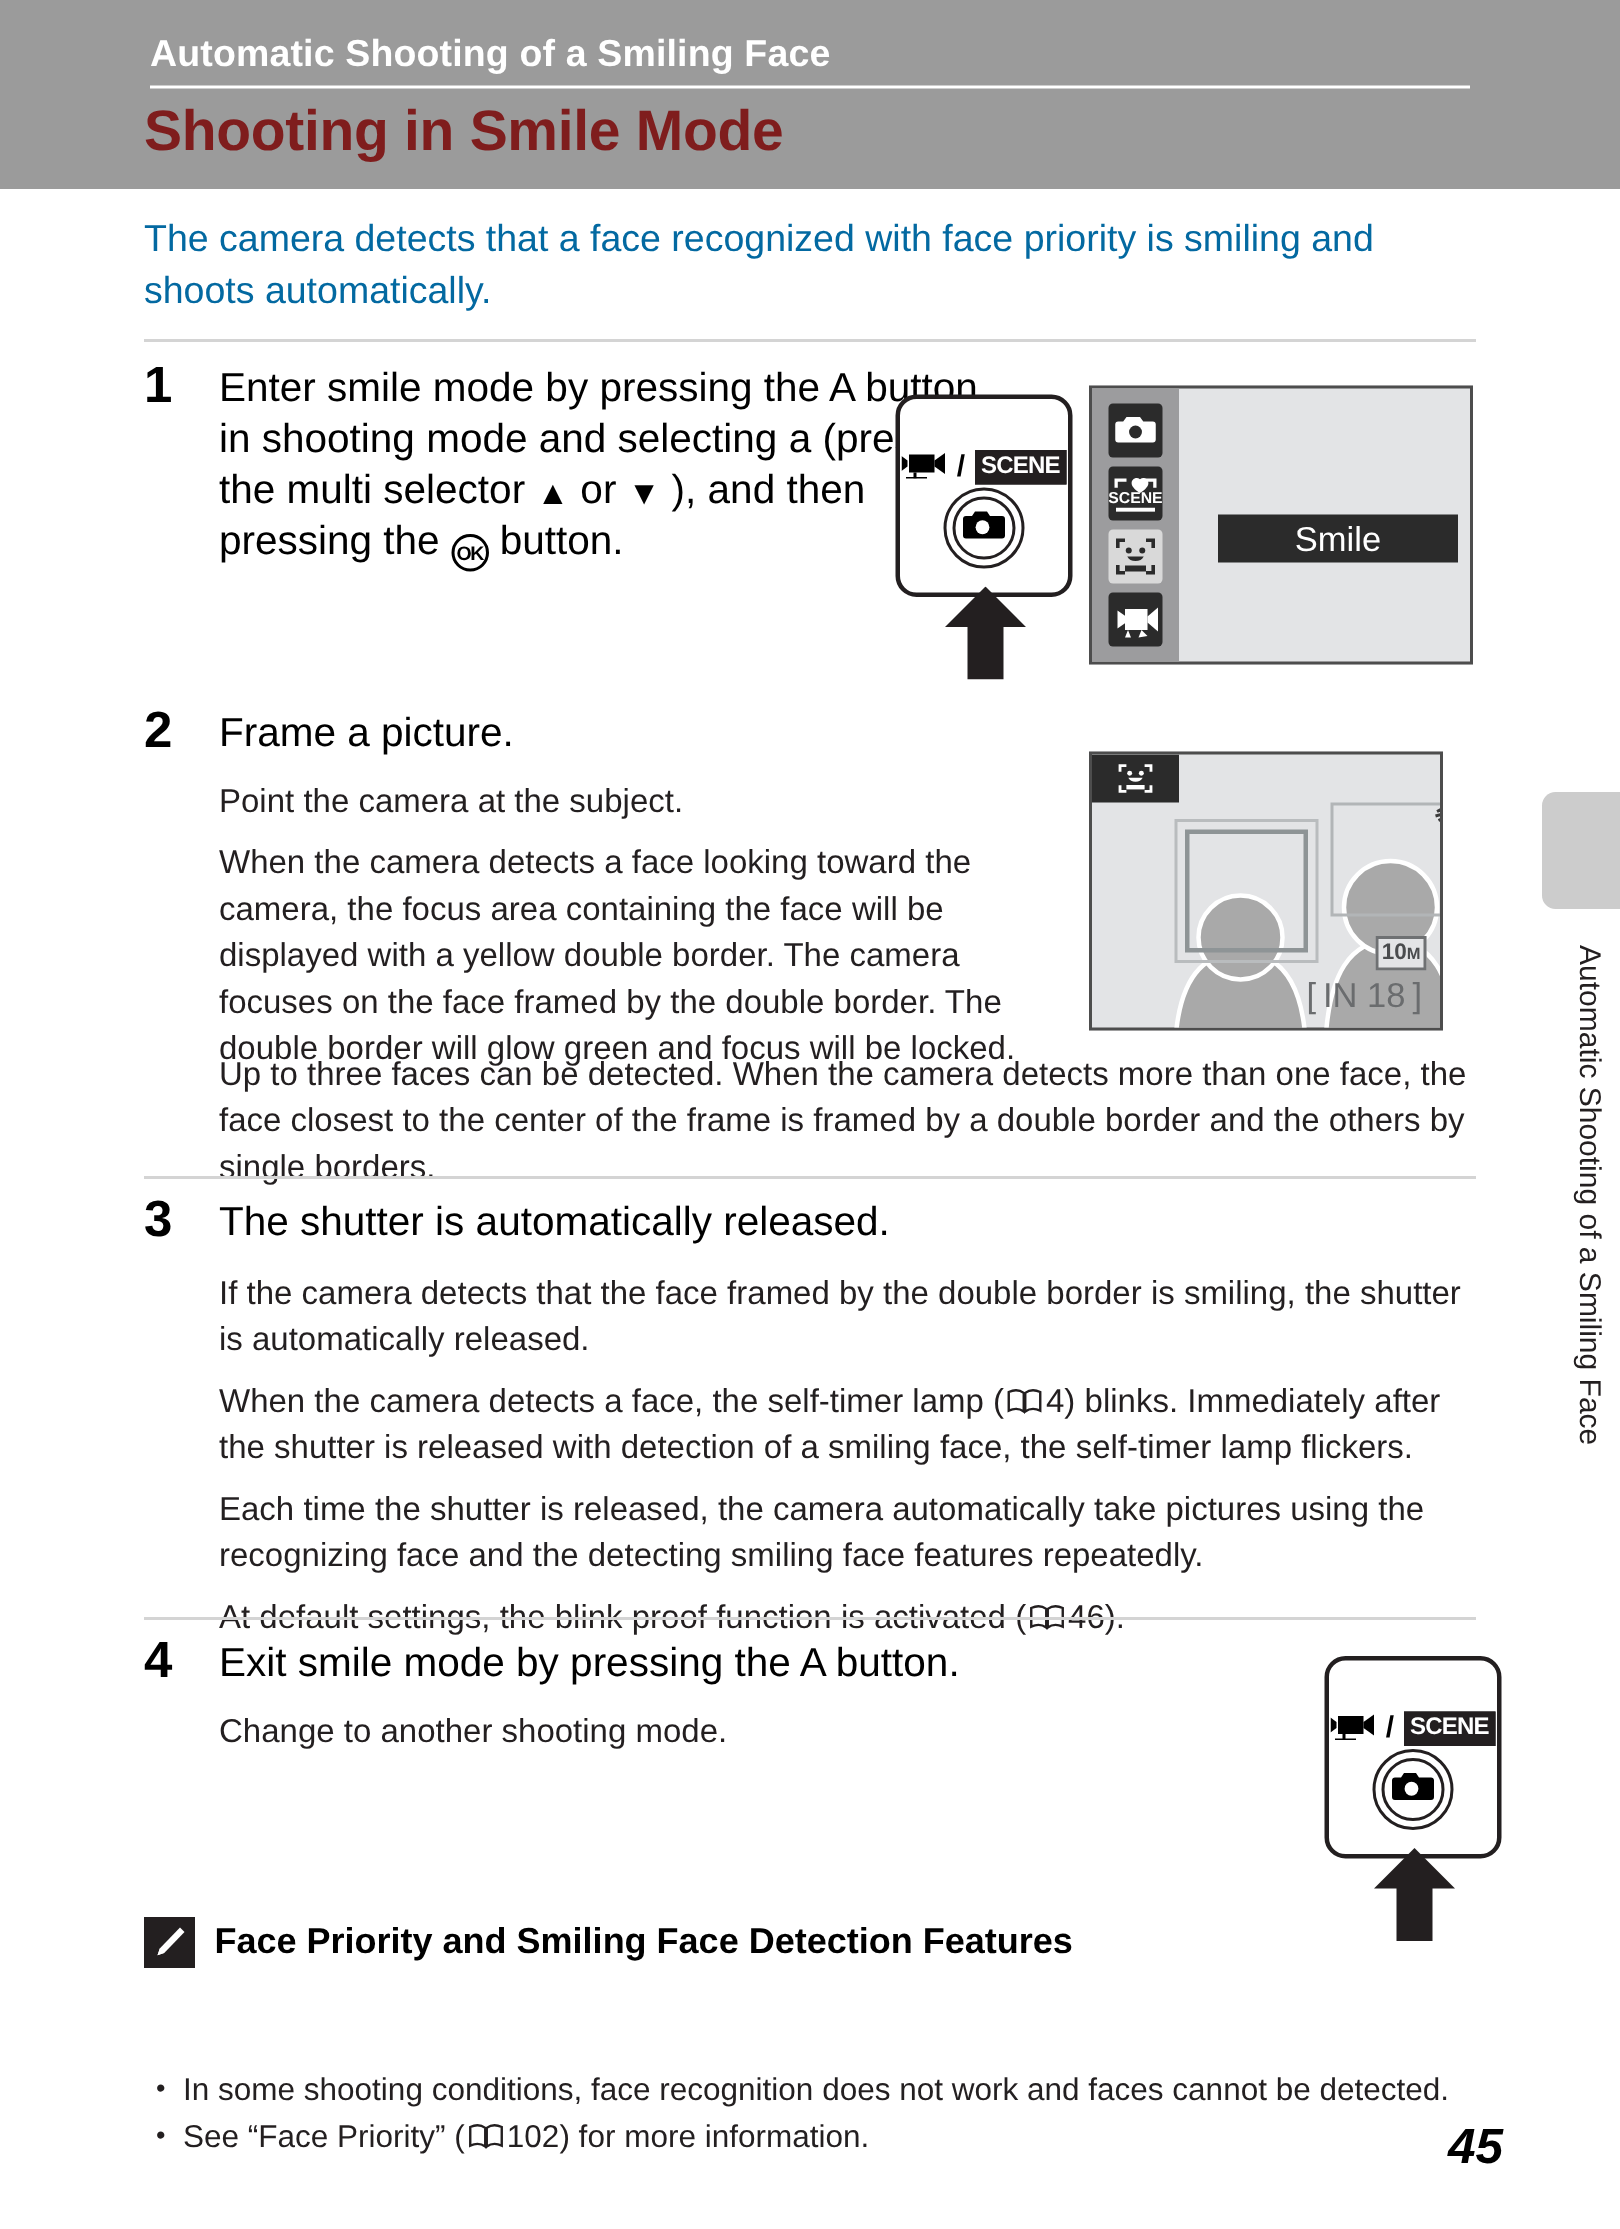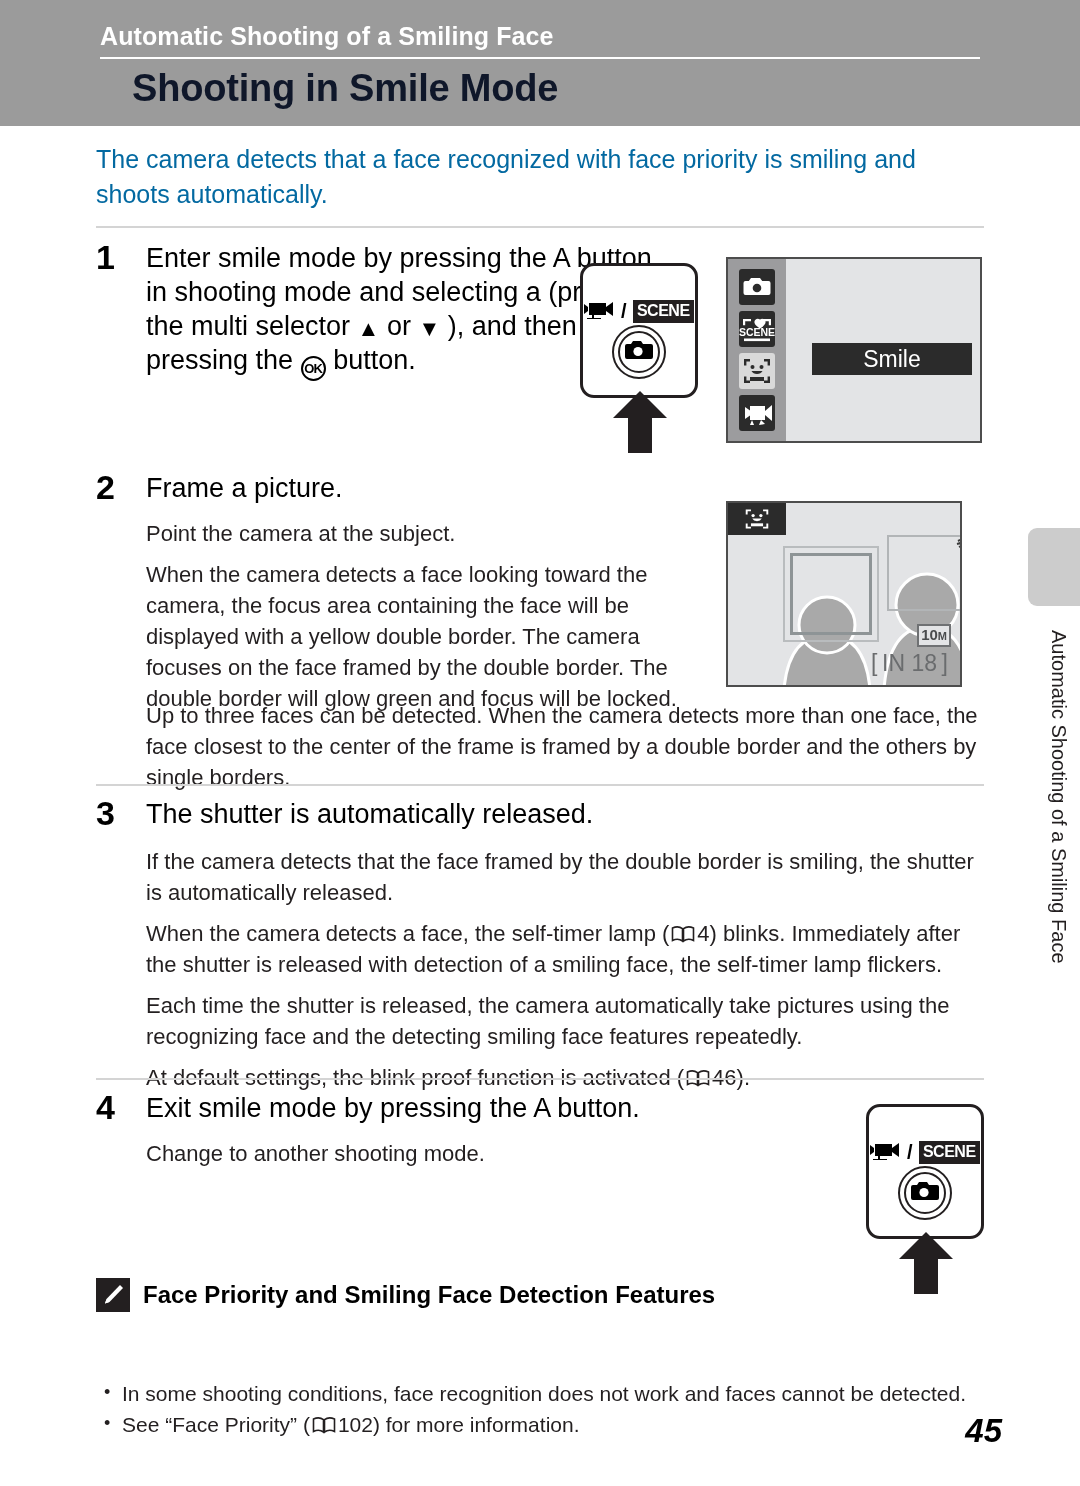--- a/index.html
+++ b/index.html
@@ -21,22 +21,22 @@
     position: absolute; left: 100px; top: 22px;
     font-size: 25px; font-weight: bold; color: #ffffff;
     letter-spacing: .1px; white-space: nowrap;
   }
   .head-rule {
     position: absolute; left: 100px; top: 57px; width: 880px; height: 2px;
     background: #ffffff;
   }
   .page-title {
     position: absolute; left: 96px; top: 67px;
-    font-size: 38px; font-weight: bold; color: #0f172a;
-    letter-spacing: -0.2px; white-space: nowrap; margin-left: 36px;
+    font-size: 38px; font-weight: bold; color: #7f1d1d;
+    letter-spacing: -0.2px; white-space: nowrap;
   }
 
   
   .intro {
     position: absolute; left: 96px; top: 142px; width: 890px;
     font-size: 25px; line-height: 35px; color: #0369a1;
   }
 
   .rule {
     position: absolute; left: 96px; height: 2px; background: #d4d4d4;
@@ -65,21 +65,21 @@
     text-align: center; vertical-align: -4px; letter-spacing: -1px;
     font-family: "Liberation Sans", sans-serif;
   }
   .ico-book {
     display: inline-block; width: 24px; height: 18px; position: relative;
     vertical-align: -2px; margin: 0 2px;
   }
   .ico-book svg { display: block; }
 
   
-  .btn-fig { position: absolute; }
+  .btn-fig { position: absolute; margin-left: 17px; }
   .btn-box {
     position: absolute; left: 0; top: 0; width: 118px; height: 135px;
     border: 3px solid #231f20; border-radius: 14px; background: #fff;
   }
   .btn-label {
     position: absolute; left: 0; top: 36px; width: 118px;
     text-align: center; white-space: nowrap;
   }
   .movie-glyph { display: inline-block; vertical-align: middle; }
   .slash { font-size: 20px; font-weight: bold; vertical-align: middle; color: #000; margin: 0 2px; }

